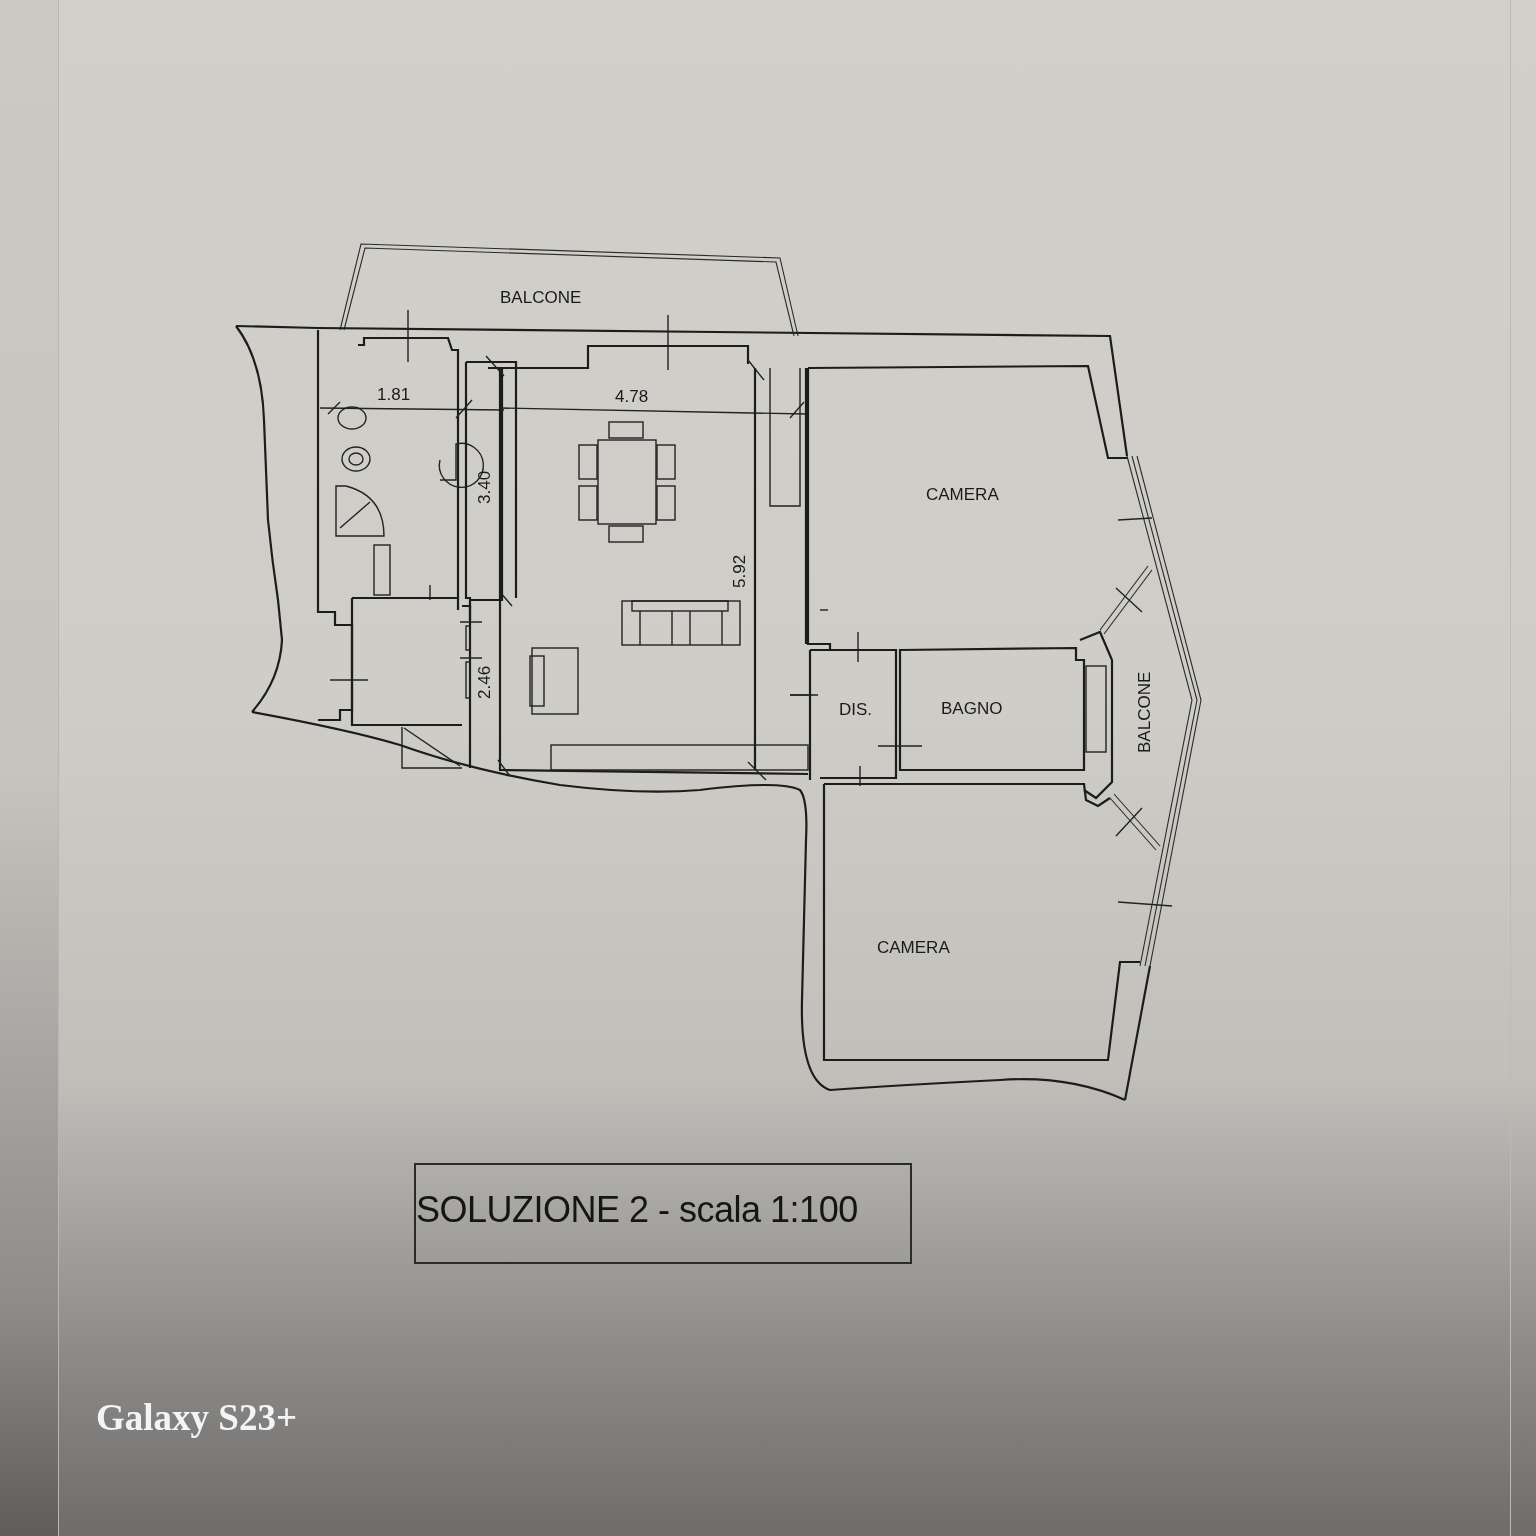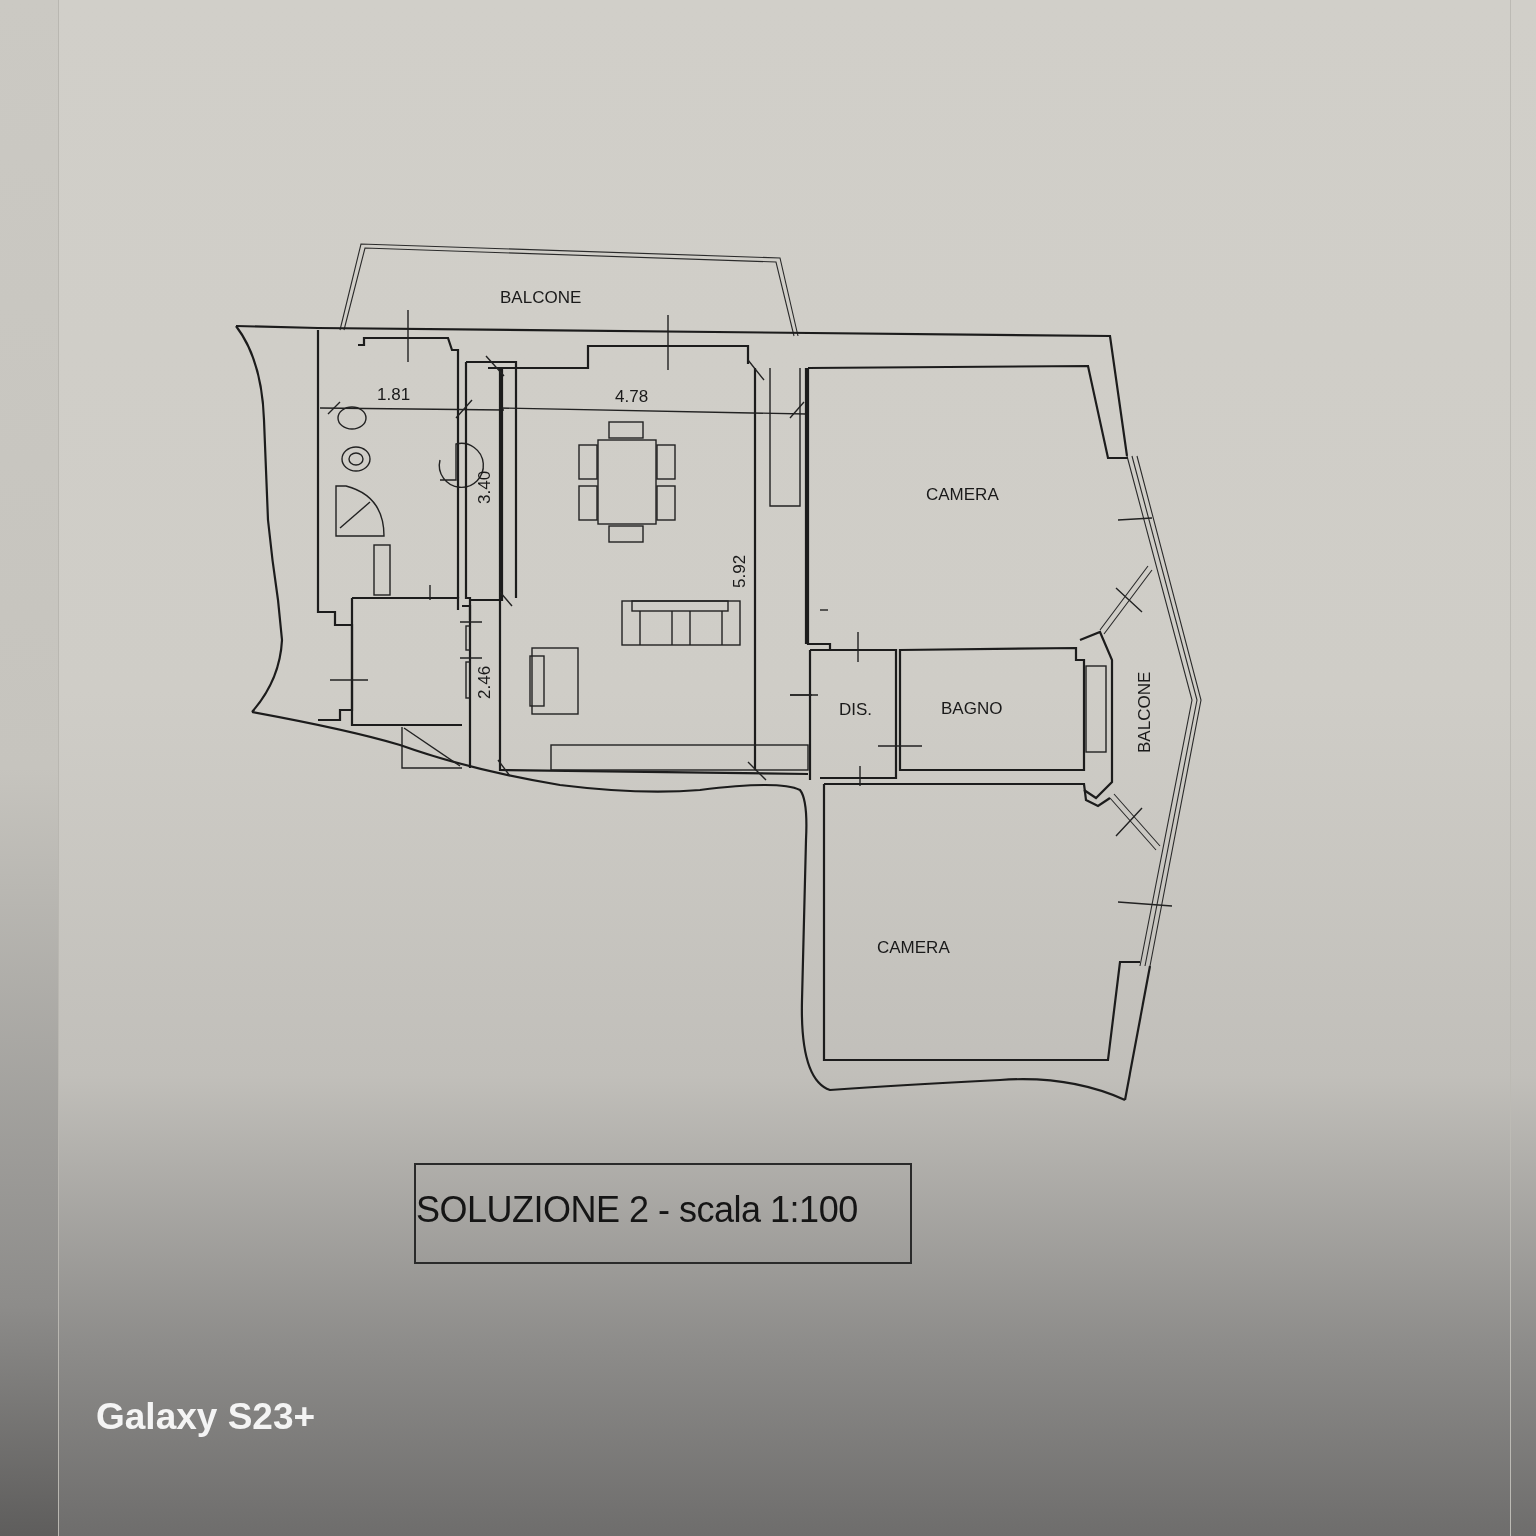--- a/index.html
+++ b/index.html
@@ -31,21 +31,21 @@
       position: absolute; left: 414px; top: 1155px; width: 498px; height: 101px;
       border: 2px solid #2a2a2a; box-sizing: border-box;
       display: flex; align-items: center; justify-content: flex-start; margin-top: 8px;
     }
     .title-text {
       font-family: "Liberation Sans", sans-serif; font-size: 36px; color: #151515;
       letter-spacing: -0.5px; margin-top: -8px;
     }
     .watermark {
       position: absolute; left: 96px; top: 1396px;
-      font-family: Liberation Sans, sans-serif; font-weight: bold; font-size: 37px;
+      font-family: Liberation Serif, serif; font-weight: bold; font-size: 37px;
       color: #f4f4f4; letter-spacing: 0px; text-align: center;
     }
   </style>
 </head>
 <body>
 
 <div class="paper"></div>
 <div class="paper-fold"></div>
 <div class="paper-edge-right"></div>
 

